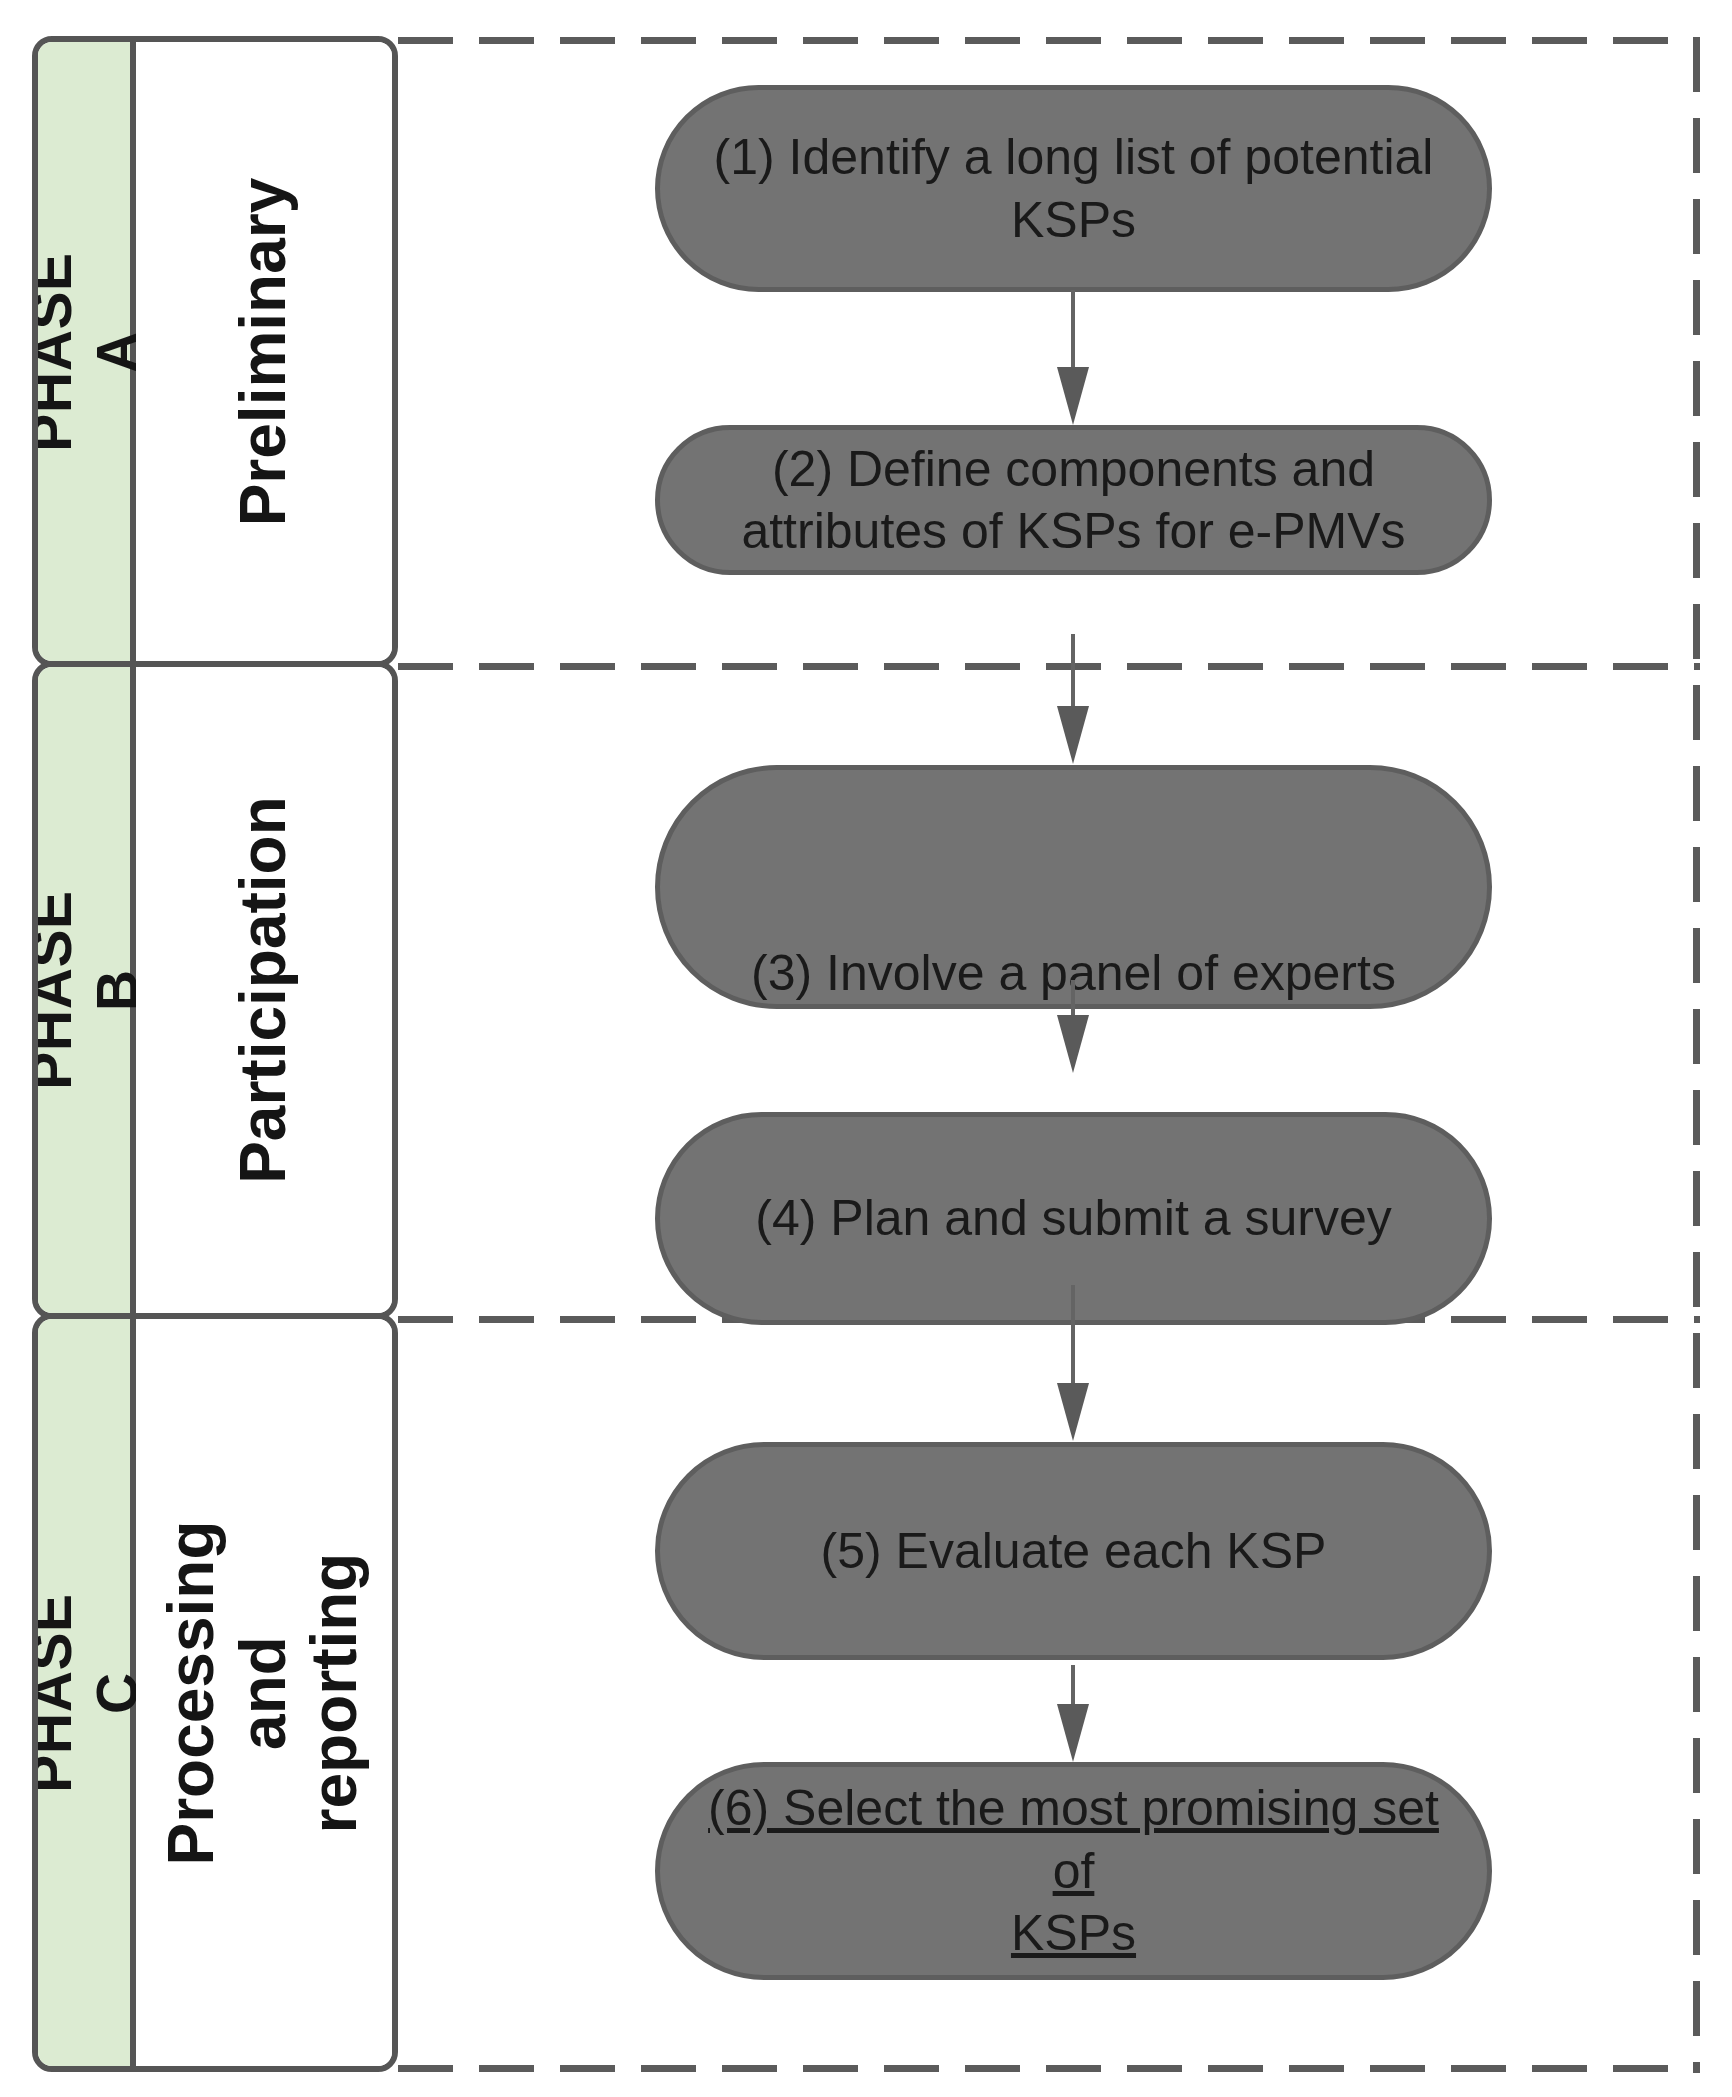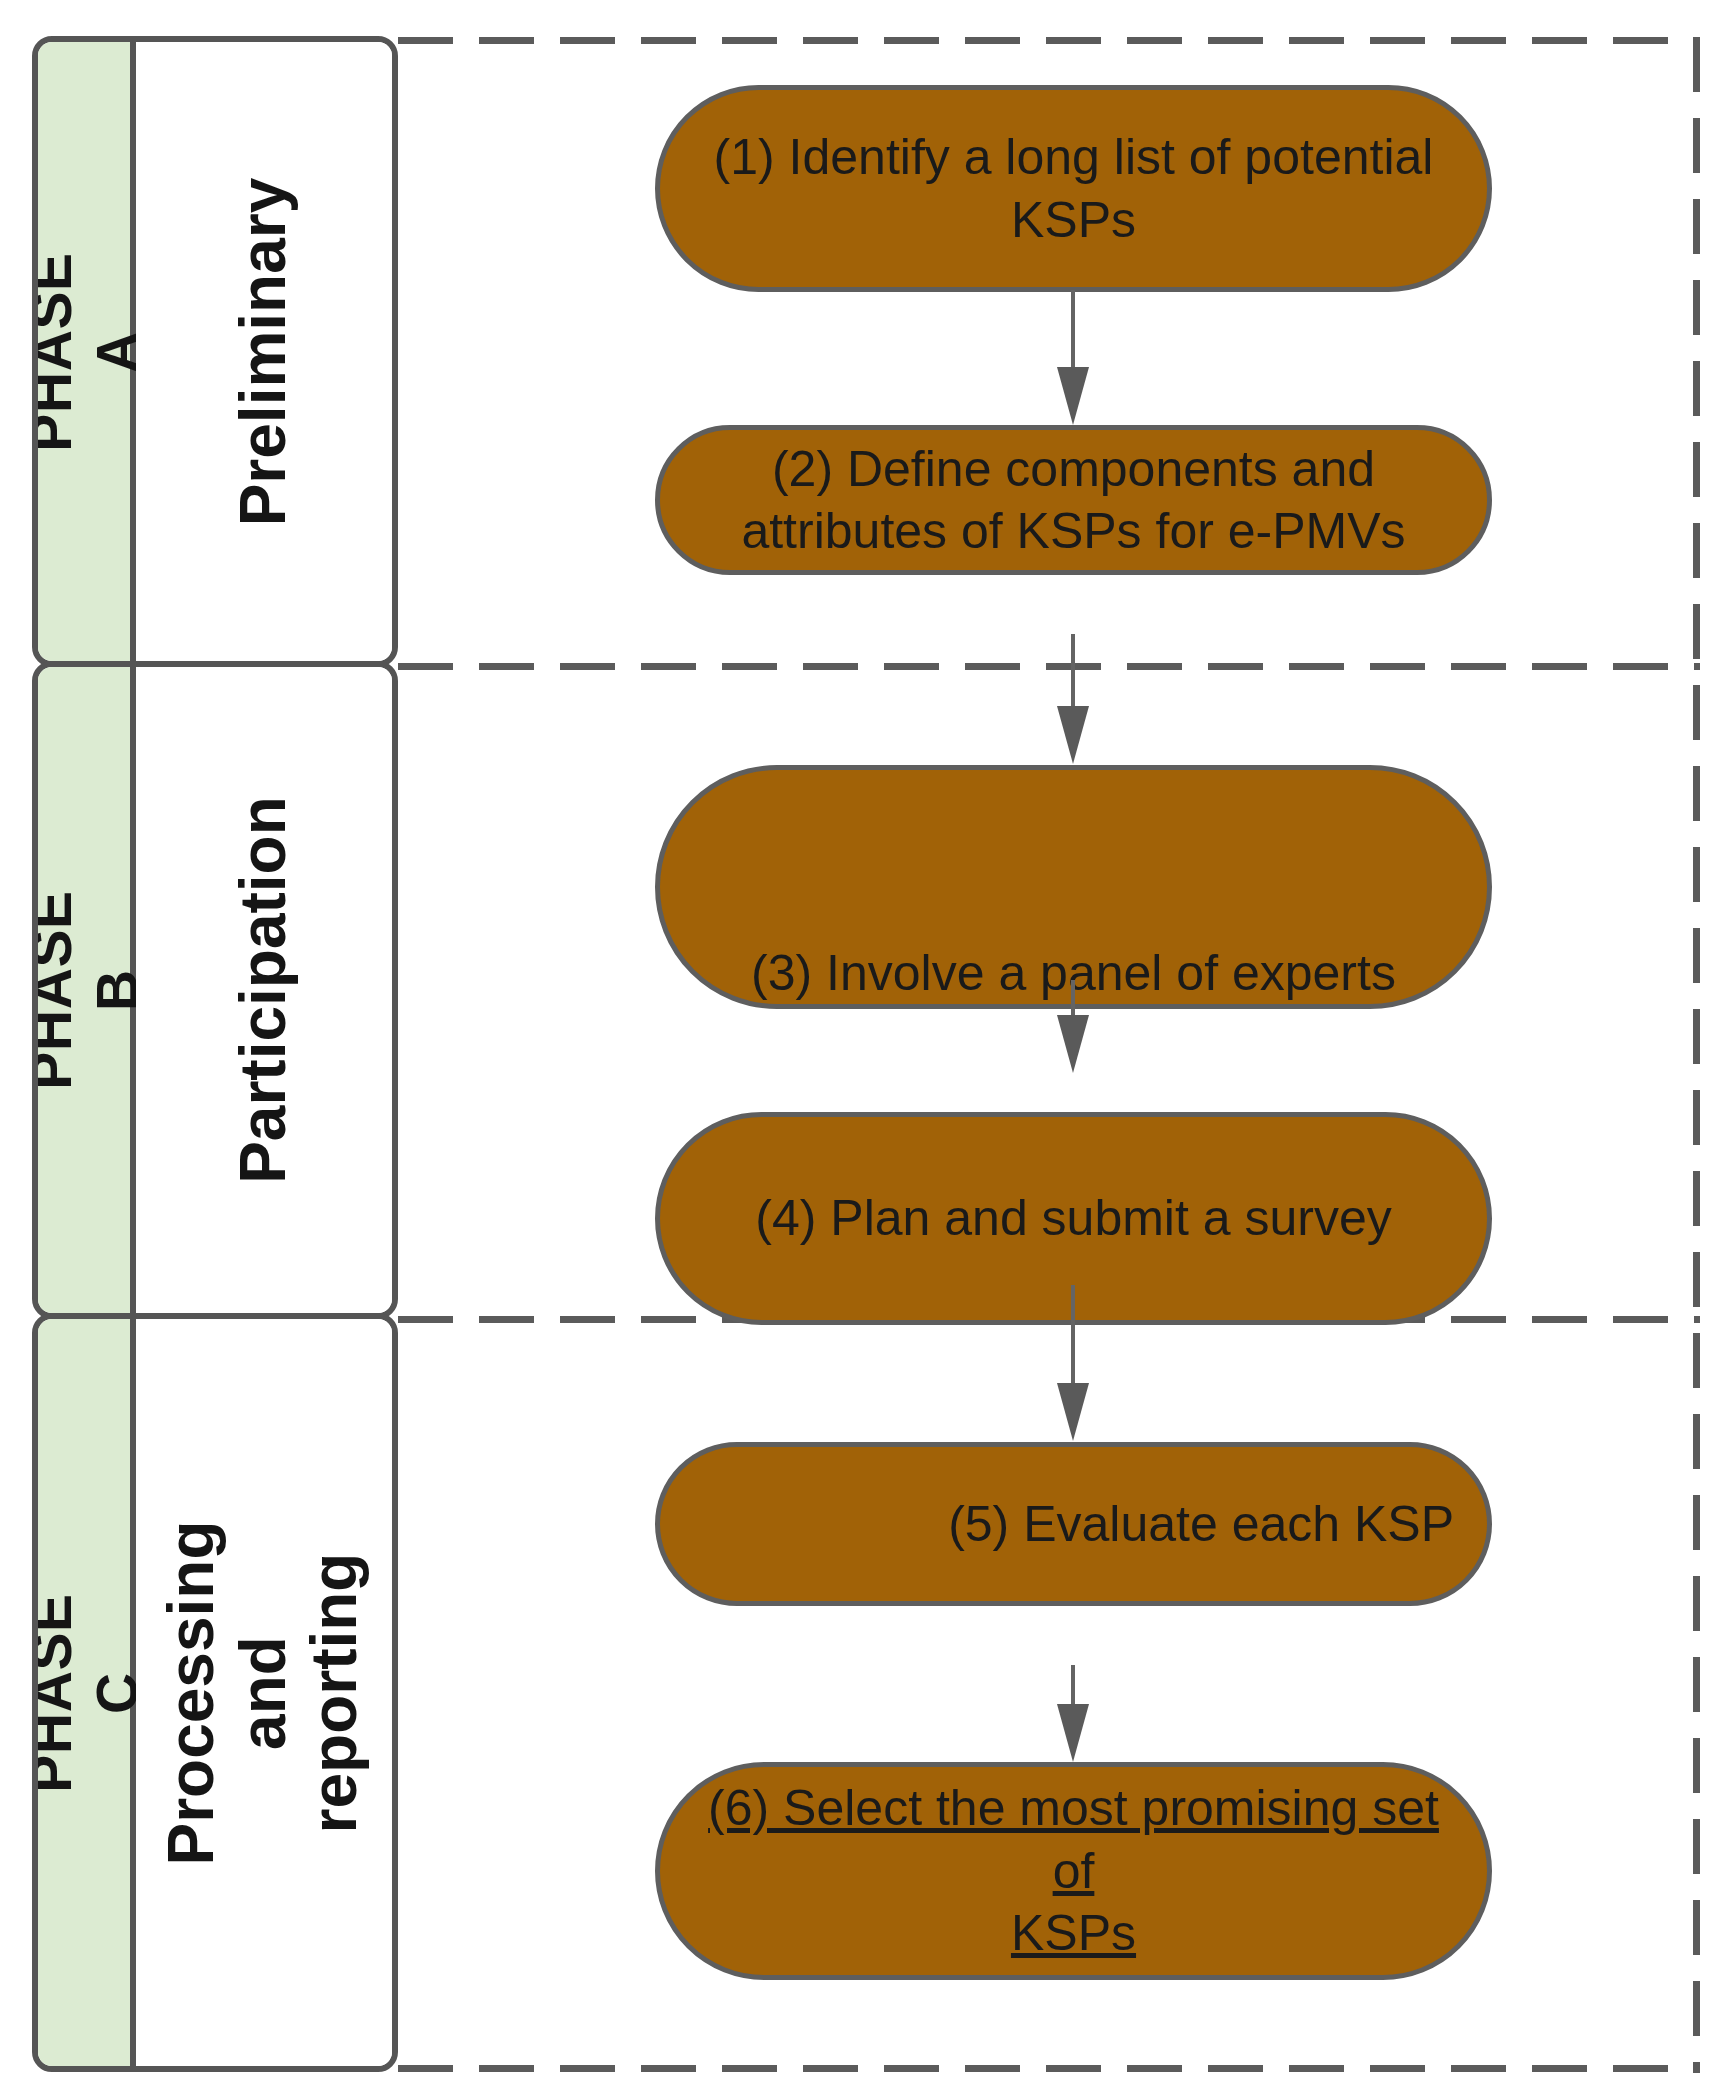--- a/index.html
+++ b/index.html
@@ -49,21 +49,21 @@
   }
   .dash-v{
     position:absolute;width:7.1px;
     background:repeating-linear-gradient(to bottom,#5b5b5b 0 55px,transparent 55px 81px);
   }
 
   
   .node{
     position:absolute;left:655px;width:837px;
     box-sizing:border-box;
-    background:#a16207;
+    background:#737373;
     border:5.4px solid #5e5e5e;
     border-radius:595px;
     display:flex;align-items:center;justify-content:center;
     text-align:center;
     padding:0 33px;
     font-size:50px;line-height:1.25;
     color:#1a1a1a;
     white-space:pre-line;
   }
 
@@ -127,21 +127,21 @@
   <div class="node" style="top:425px;height:150px;">
     <span>(2) Define components and
 attributes of KSPs for e-PMVs</span>
   </div>
   <div class="node" style="top:765px;height:244px;align-items:flex-end;">
     <span>(3) Involve a panel of experts</span>
   </div>
   <div class="node" style="top:1074px;height:213px;margin-top:38px;">
     <span>(4) Plan and submit a survey</span>
   </div>
-  <div class="node" style="top:1442px;height:164px;justify-content:flex-end;">
+  <div class="node" style="top:1442px;height:218px;">
     <span>(5) Evaluate each KSP</span>
   </div>
   <div class="node" style="top:1762px;height:218px;text-decoration:underline;">
     <span>(6) Select the most promising set of
 KSPs</span>
   </div>
 
   <div class="arrow-line" style="top:290px;height:79px;"></div>
   <div class="arrow-head" style="top:367px;"></div>
 

